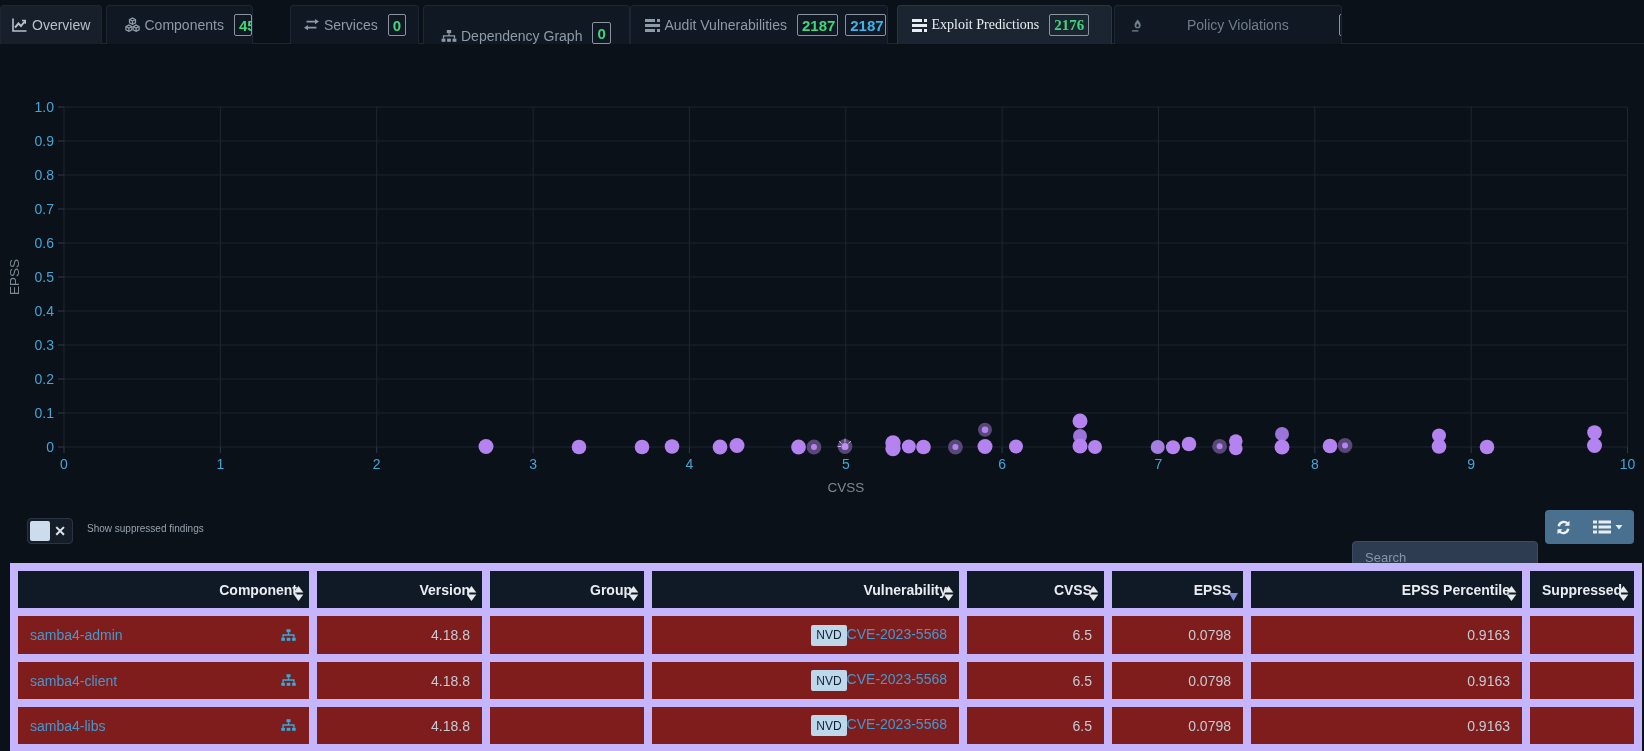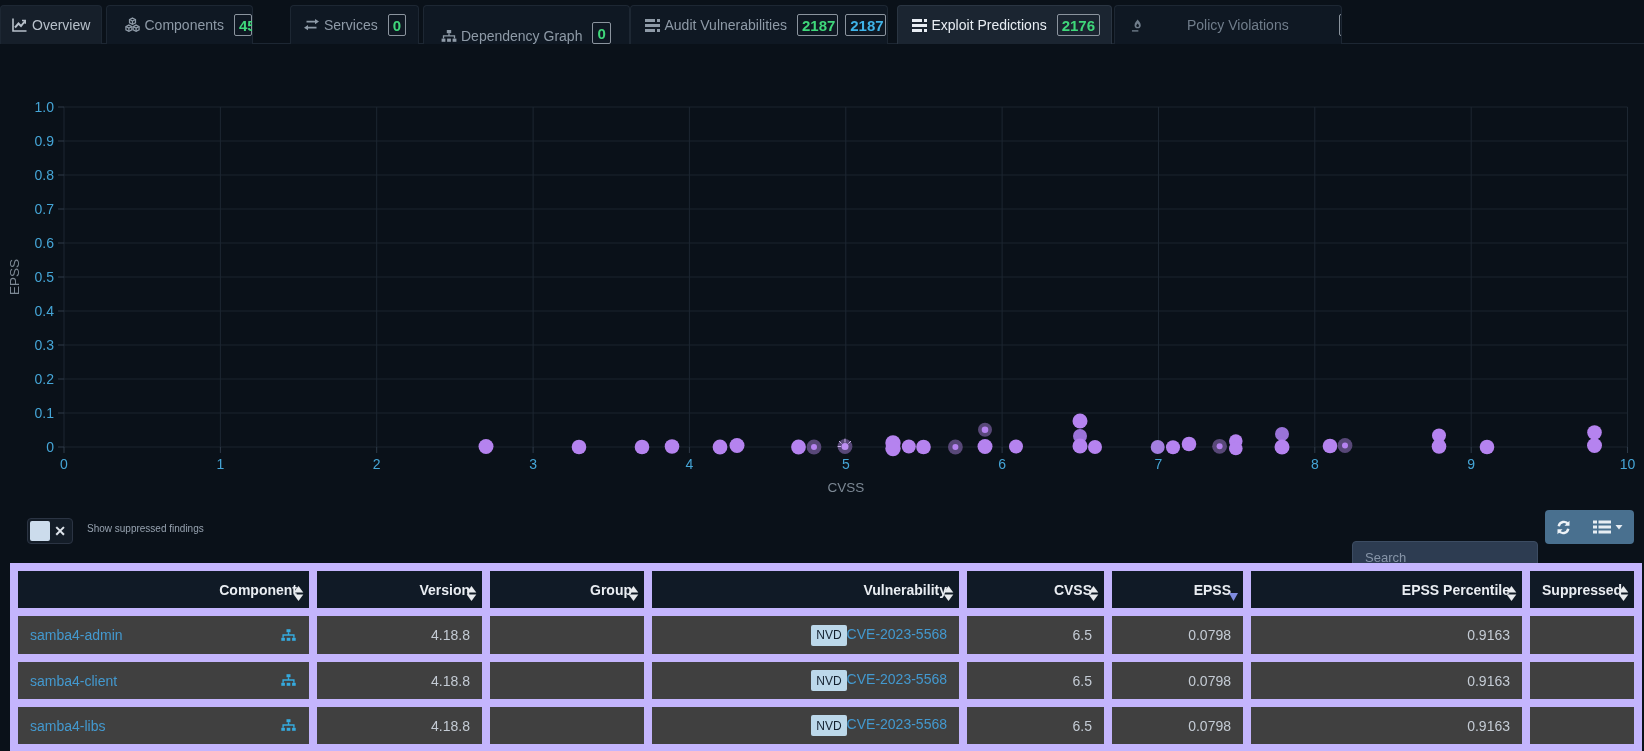--- a/index.html
+++ b/index.html
@@ -39,21 +39,21 @@
 .btn2 { width:52px; display:flex; justify-content:center; align-items:center;
   height:100%; }
 
 .tablewrap { position:absolute; left:10px; top:563px; width:1624px; }
 table { border-collapse:collapse; width:100%; table-layout:fixed;
   font-size:14px; color:#c4cbd4; }
 th, td { border:8px solid #c4b5fd; padding:0 12px; height:45px;
   text-align:right; vertical-align:middle; }
 th { background:#101a26; color:#e9edf2; font-weight:bold; font-size:14px;
   position:relative; height:45px; }
-td { background:#404040; }
+td { background:#7f1d1d; }
 a { color:#4399cf; text-decoration:none; }
 .sort { position:absolute; right:5px; top:15px; line-height:0; }
 .sort-d { position:absolute; right:5px; top:22px; line-height:0; }
 .r46 td { height:46px; }
 .cellflex { display:flex; align-items:center; justify-content:space-between; }
 .nvd { display:inline-block; background:#bcd8ea; color:#13202e;
   font-size:12px; font-weight:normal; padding:3.5px 5px; border-radius:2px;
   vertical-align:middle; }
 </style>
 </head>
@@ -229,21 +229,21 @@
   </div>
   <div class="tab" style="left:629.5px;width:258px;padding-left:13px;">
     <svg width="17" height="15" viewBox="0 0 17 15" fill="#8e9aa7">
       <rect x="1" y="1" width="10" height="3"></rect>
       <rect x="13" y="1" width="3" height="3"></rect>
       <rect x="1" y="6" width="15" height="3"></rect>
       <rect x="1" y="11" width="10" height="3"></rect>
       <rect x="13" y="11" width="3" height="3"></rect>
     </svg>Audit Vulnerabilities<span class="badge b-green">2187</span><span class="badge b-blue">2187</span>
   </div>
-  <div class="tab" style="left:896.5px;width:215px;background:#1b2531;color:#e8edf3;border-color:#2a3542;padding-left:13px;">
+  <div class="tab" style="left:896.5px;width:215px;background:#1b2531;color:#e8edf3;border-color:#2a3542;padding-left:13px;font-family:Liberation Serif, serif;">
     <svg width="17" height="15" viewBox="0 0 17 15" fill="#e8edf3">
       <rect x="1" y="1" width="10" height="3"></rect>
       <rect x="13" y="1" width="3" height="3"></rect>
       <rect x="1" y="6" width="15" height="3"></rect>
       <rect x="1" y="11" width="10" height="3"></rect>
       <rect x="13" y="11" width="3" height="3"></rect>
     </svg>Exploit Predictions<span class="badge b-green">2176</span>
   </div>
   <div class="tab" style="left:1114px;width:228px;color:#707d8b;padding-left:16px;gap:40px;">
     <svg width="12" height="17" viewBox="0 0 15 17" fill="#707d8b">

